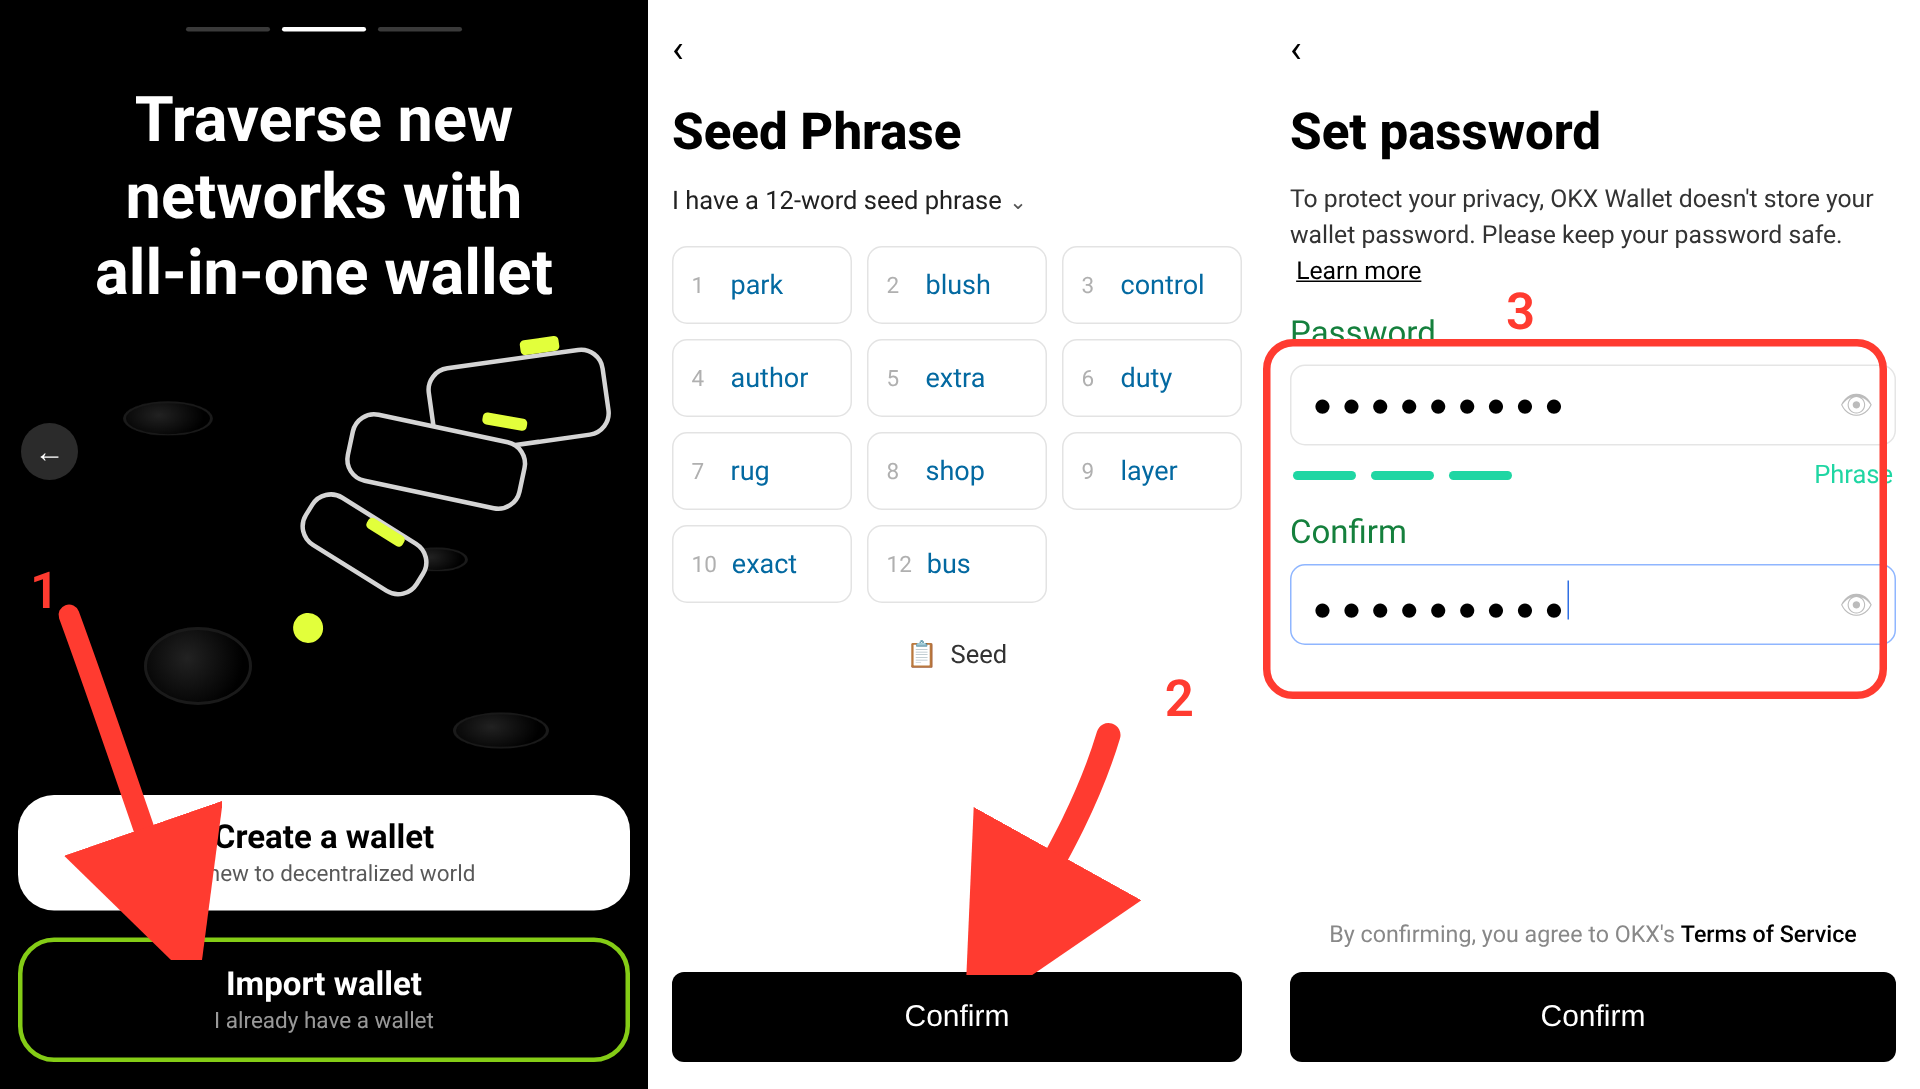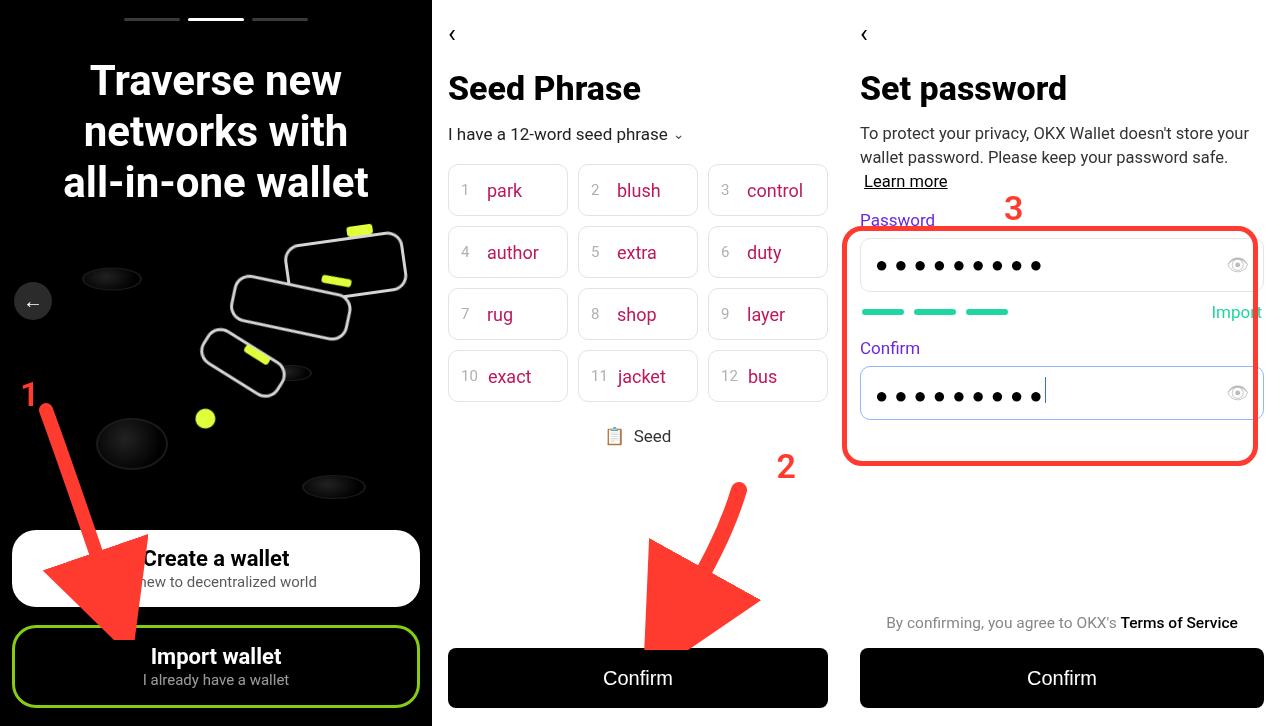--- a/index.html
+++ b/index.html
@@ -112,21 +112,21 @@
   }
   .seed-cell {
     height: 52px;
     border: 1px solid #e3e3e3;
     border-radius: 10px;
     display: flex; align-items: center;
     padding: 0 12px;
     gap: 10px;
   }
   .seed-idx { color: #b0b0b0; font-size: 15px; min-width: 16px; }
-  .seed-word { font-size: 18px; color: #be185d; }
+  .seed-word { font-size: 18px; color: #0369a1; }
   .clear-row {
     display: flex; justify-content: center; align-items: center;
     gap: 8px; margin-top: 24px; color: #333; font-size: 17px; cursor: pointer;
   }
   .p2-spacer { flex: 1; }
   .btn-black {
     width: 100%; height: 60px;
     background: #000; color: #fff;
     border: none; border-radius: 8px;
     font-size: 20px; font-weight: 500;
@@ -135,21 +135,21 @@
 
   
   .p3 { width: 436px; background: #fff; padding: 18px 16px; display: flex; flex-direction: column; }
   .p3-title { font-size: 34px; font-weight: 800; margin-top: 20px; }
   .p3-desc { font-size: 16.5px; color: #333; line-height: 1.45; margin-top: 14px; }
   .learn-more { text-decoration: underline; color: #000; cursor: pointer; }
 
   .form-box {
     margin-top: 12px;
   }
-  .field-label { font-size: 17px; color: #6d28d9; margin-top: 4px; }
+  .field-label { font-size: 22px; color: #15803d; margin-top: 4px; }
   .pw-input {
     margin-top: 8px;
     border: 1px solid #e5e5e5;
     border-radius: 10px;
     height: 54px;
     display: flex; align-items: center;
     padding: 0 14px;
     gap: 8px;
   }
   .pw-input.focus { border: 1.5px solid #8fb6ff; }
@@ -286,24 +286,20 @@
       </div>
       <div class="seed-cell">
         <span class="seed-idx">9</span>
         <span class="seed-word">layer</span>
       </div>
       <div class="seed-cell">
         <span class="seed-idx">10</span>
         <span class="seed-word">exact</span>
       </div>
       <div class="seed-cell">
-        <span class="seed-idx">11</span>
-        <span class="seed-word">jacket</span>
-      </div>
-      <div class="seed-cell">
         <span class="seed-idx">12</span>
         <span class="seed-word">bus</span>
       </div>
     </div>
 
   <div class="clear-row">
     <span>📋</span>
     <span>Seed</span>
   </div>
 
@@ -338,21 +334,21 @@
     <div class="pw-input">
       <span class="dots">●●●●●●●●●</span>
       <span class="eye">👁</span>
     </div>
     <div class="strength-row">
       <div class="strength-segs">
         <div class="sseg"></div>
         <div class="sseg"></div>
         <div class="sseg"></div>
       </div>
-      <div class="strength-label">Import</div>
+      <div class="strength-label">Phrase</div>
     </div>
     <div class="field-label">Confirm</div>
     <div class="pw-input focus">
       <span class="dots"><span>●●●●●●●●●</span><span class="cursor-line"></span></span>
       <span class="eye">👁</span>
     </div>
   </div>
 
   <div class="p3-spacer"></div>
   <div class="tos-line">

